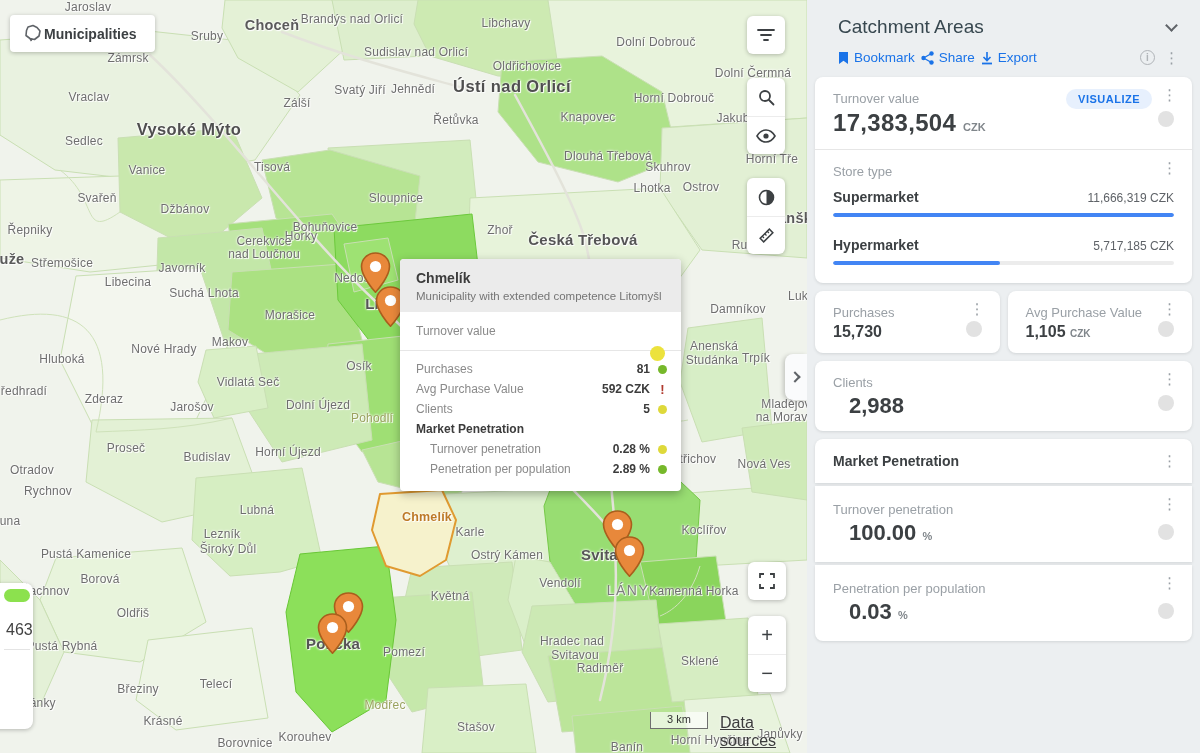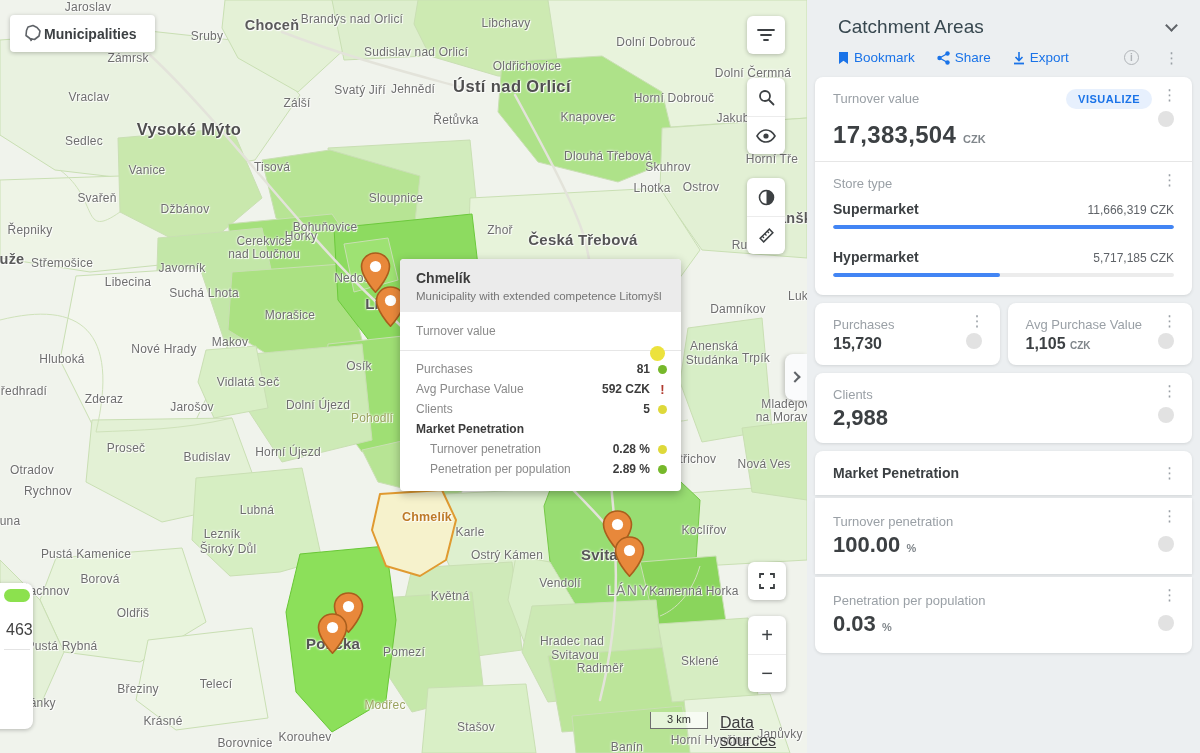--- a/index.html
+++ b/index.html
@@ -63,36 +63,36 @@
   .p-row.ind .p-lab { padding-left:14px; }
   .p-row .p-val { font-size:12px; font-weight:bold; color:#3c3c3c; margin-right:8px; }
   .p-row .p-dot { width:9px; height:9px; border-radius:50%; }
   .p-row .p-alert { width:9px; text-align:center; color:#b03a2e; font-weight:bold; font-size:13px; line-height:9px; }
 
   
   #panel { position:absolute; left:807px; top:0; width:393px; height:753px; background:#eceff1; }
   #panel-head { padding:16px 24px 0 31px; display:flex; align-items:center; justify-content:space-between; }
   #panel-title { font-size:19px; font-weight:500; color:#37474f; }
   .chev-down { width:9px; height:9px; border-right:2px solid #5f6368; border-bottom:2px solid #5f6368; transform:rotate(45deg); margin-top:-4px; cursor:pointer; }
-  #panel-actions { padding:12px 18px 0 31px; display:flex; align-items:center; gap:22px; }
+  #panel-actions { padding:12px 18px 0 31px; display:flex; align-items:center; gap:6px; }
   .pa-link { display:flex; align-items:center; gap:5px; color:#1a73e8; font-size:13.5px; font-weight:500; cursor:pointer; }
   #panel-actions .spacer { flex:1; }
   .info-i { width:15px; height:15px; border:1.5px solid #b0b4b8; border-radius:50%; color:#b0b4b8; font-size:10px;
     display:flex; align-items:center; justify-content:center; font-weight:bold; cursor:pointer; }
   .kebab { color:#9aa0a6; font-size:15px; line-height:1; cursor:pointer; padding:0 3px; user-select:none; }
 
   .card { background:#fff; border-radius:8px; box-shadow:0 1px 3px rgba(60,64,67,.15); margin:0 8px; position:relative; }
   #card-turnover { margin-top:12px; }
   .sec { padding:14px 18px 12px; position:relative; }
   .sec-label { font-size:13px; color:#9aa0a6; }
-  .big-val { font-size:24px; font-weight:bold; color:#3c4043; margin-top:15px; letter-spacing:.3px; }
+  .big-val { font-size:24px; font-weight:bold; color:#3c4043; margin-top:3px; letter-spacing:.3px; }
   .big-val .unit { font-size:11px; font-weight:bold; color:#80868b; letter-spacing:0; }
   .mid-val { font-size:16px; font-weight:bold; color:#3c4043; margin-top:3px; }
   .mid-val .unit { font-size:10px; font-weight:bold; color:#80868b; }
-  .xl-val { font-size:22px; font-weight:bold; color:#3c4043; margin-top:3px; }
+  .xl-val { font-size:22px; font-weight:bold; color:#3c4043; margin-top:3px;margin-left:16px; }
   .xl-val .unit { font-size:11px; font-weight:bold; color:#80868b; }
   .card-div { height:1px; background:#e6e6e6; }
   .gray-dot { position:absolute; right:18px; width:16px; height:16px; border-radius:50%; background:#e2e2e2; cursor:pointer; }
   .kebab-tr { position:absolute; right:12px; top:10px; }
   .viz-pill { position:absolute; right:40px; top:12px; background:#e7f0fd; color:#1a73e8; font-size:11px; font-weight:bold;
     letter-spacing:.5px; padding:4px 12px; border-radius:11px; cursor:pointer; }
 
   .bar-row { padding:6px 18px 14px; }
   .bar-head { display:flex; align-items:baseline; justify-content:space-between; margin-bottom:8px; }
   .bar-name { font-size:14px; font-weight:bold; color:#3c4043; }

